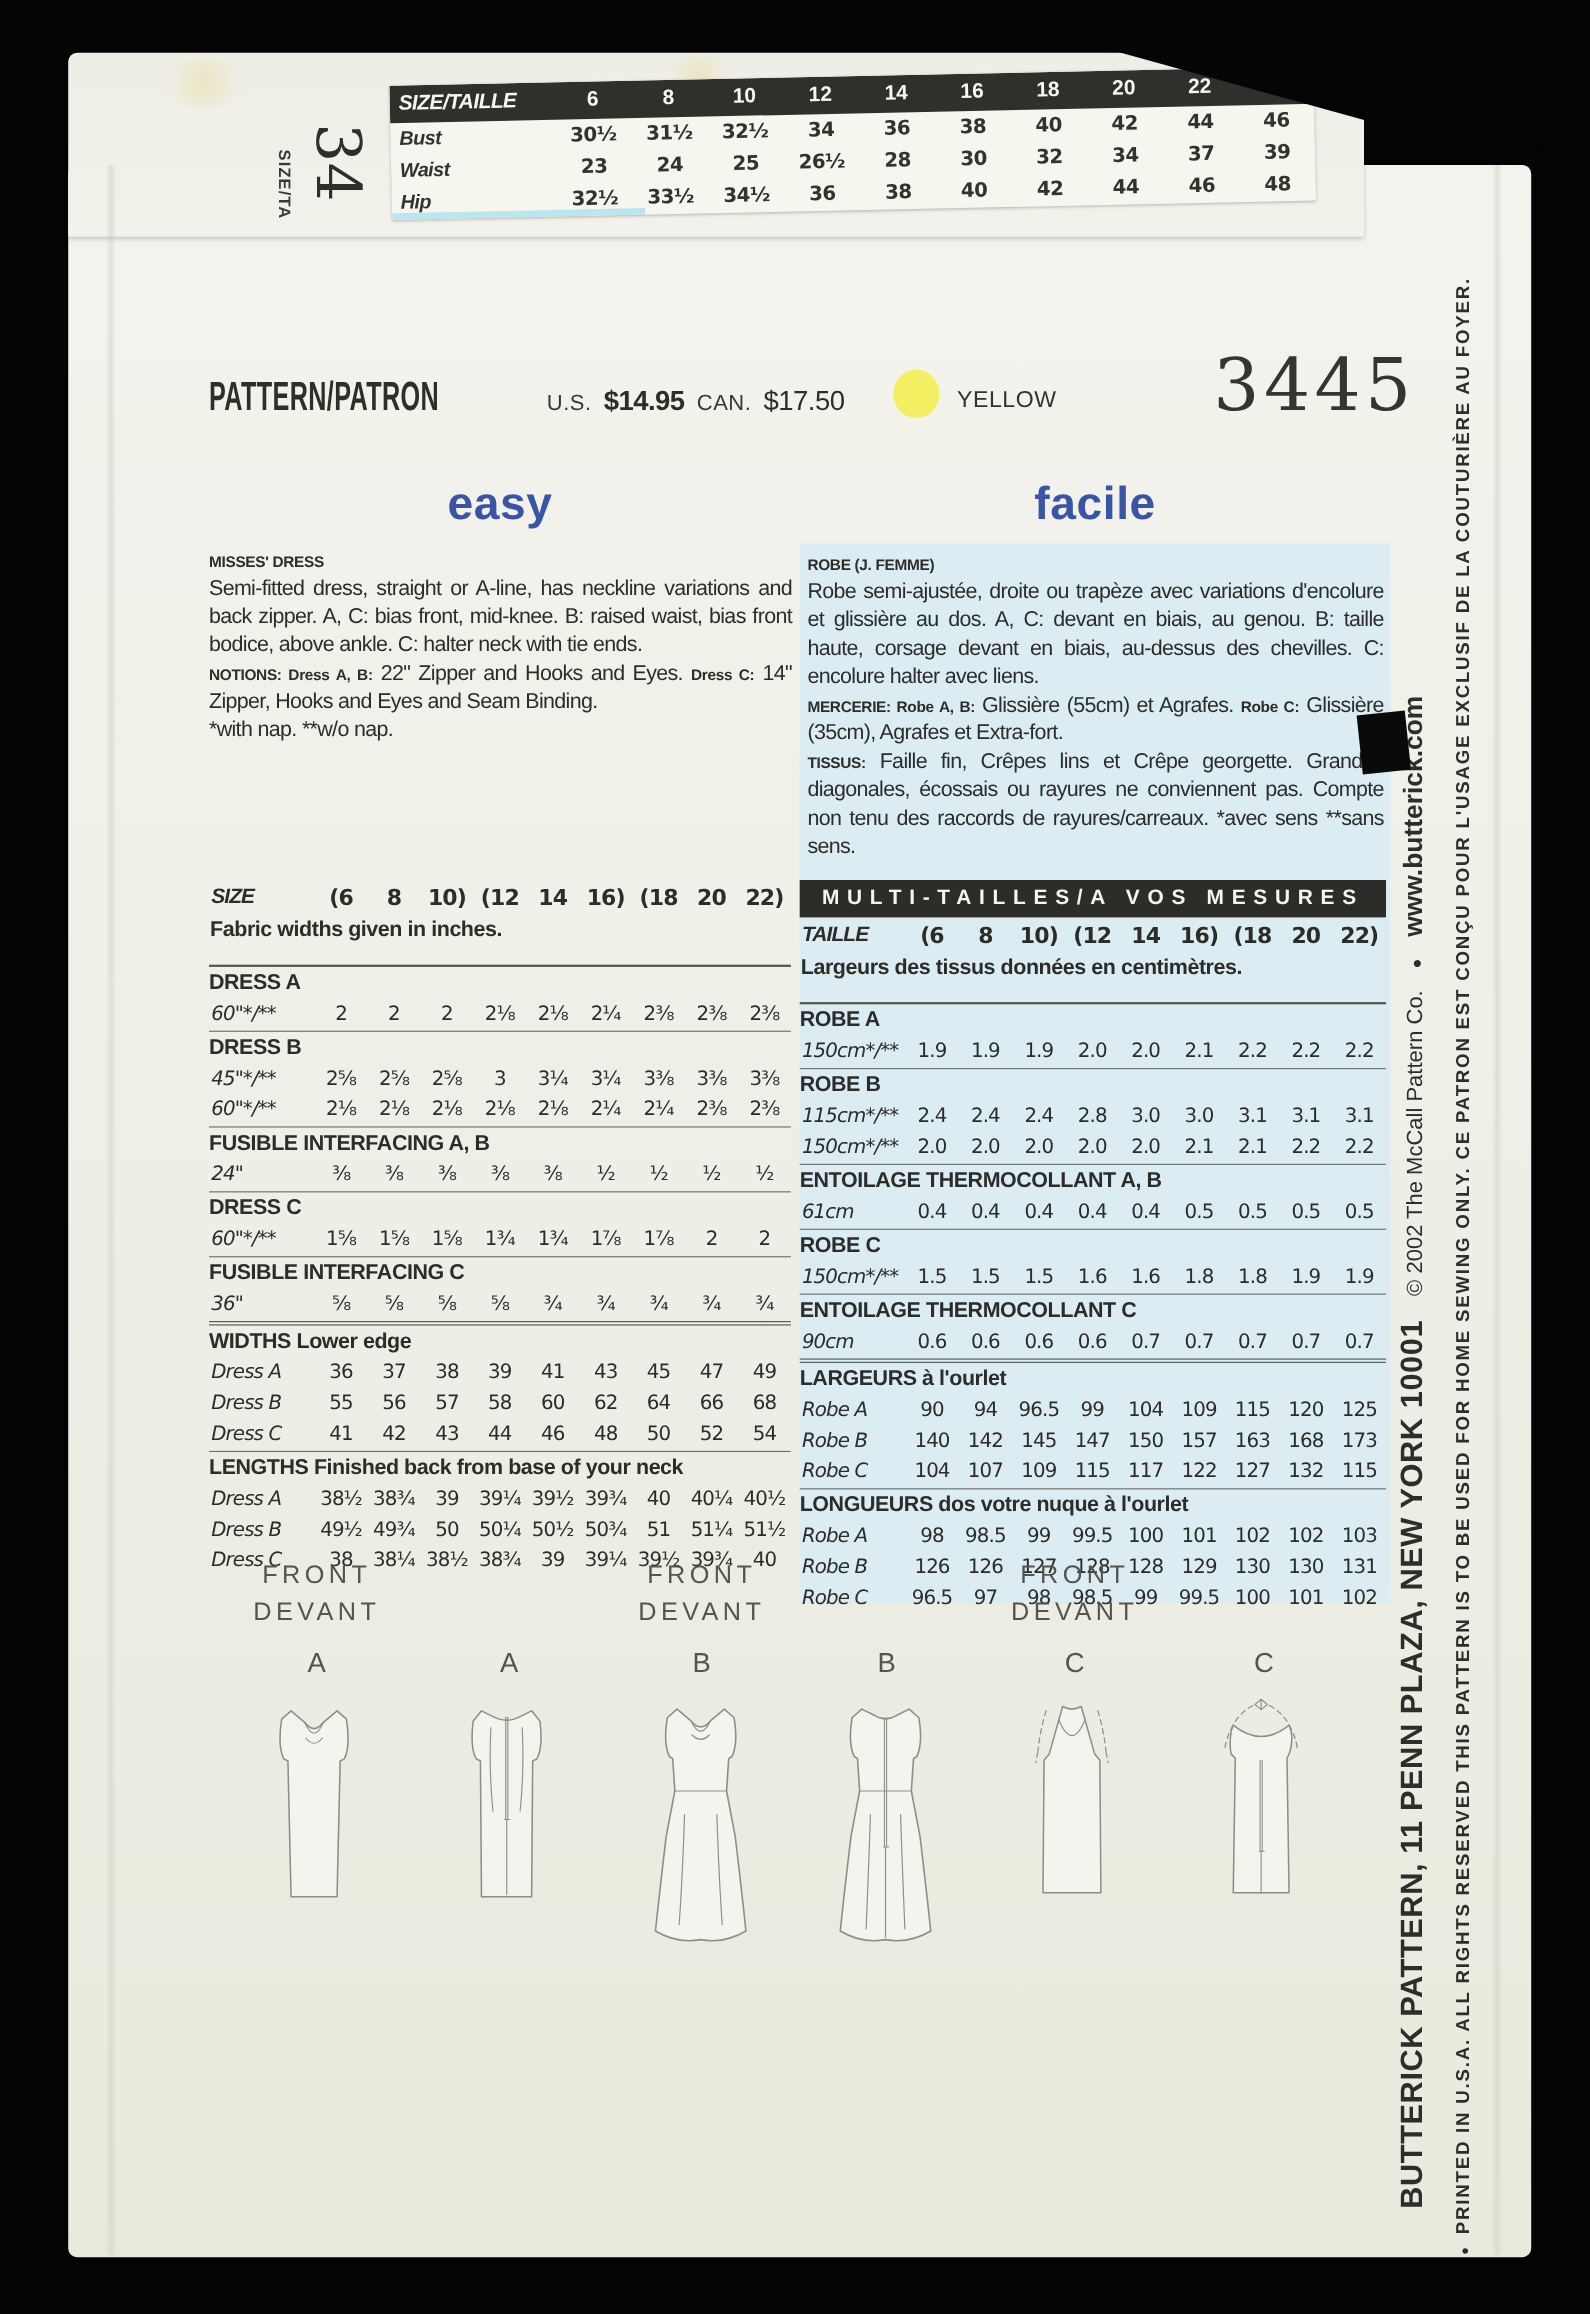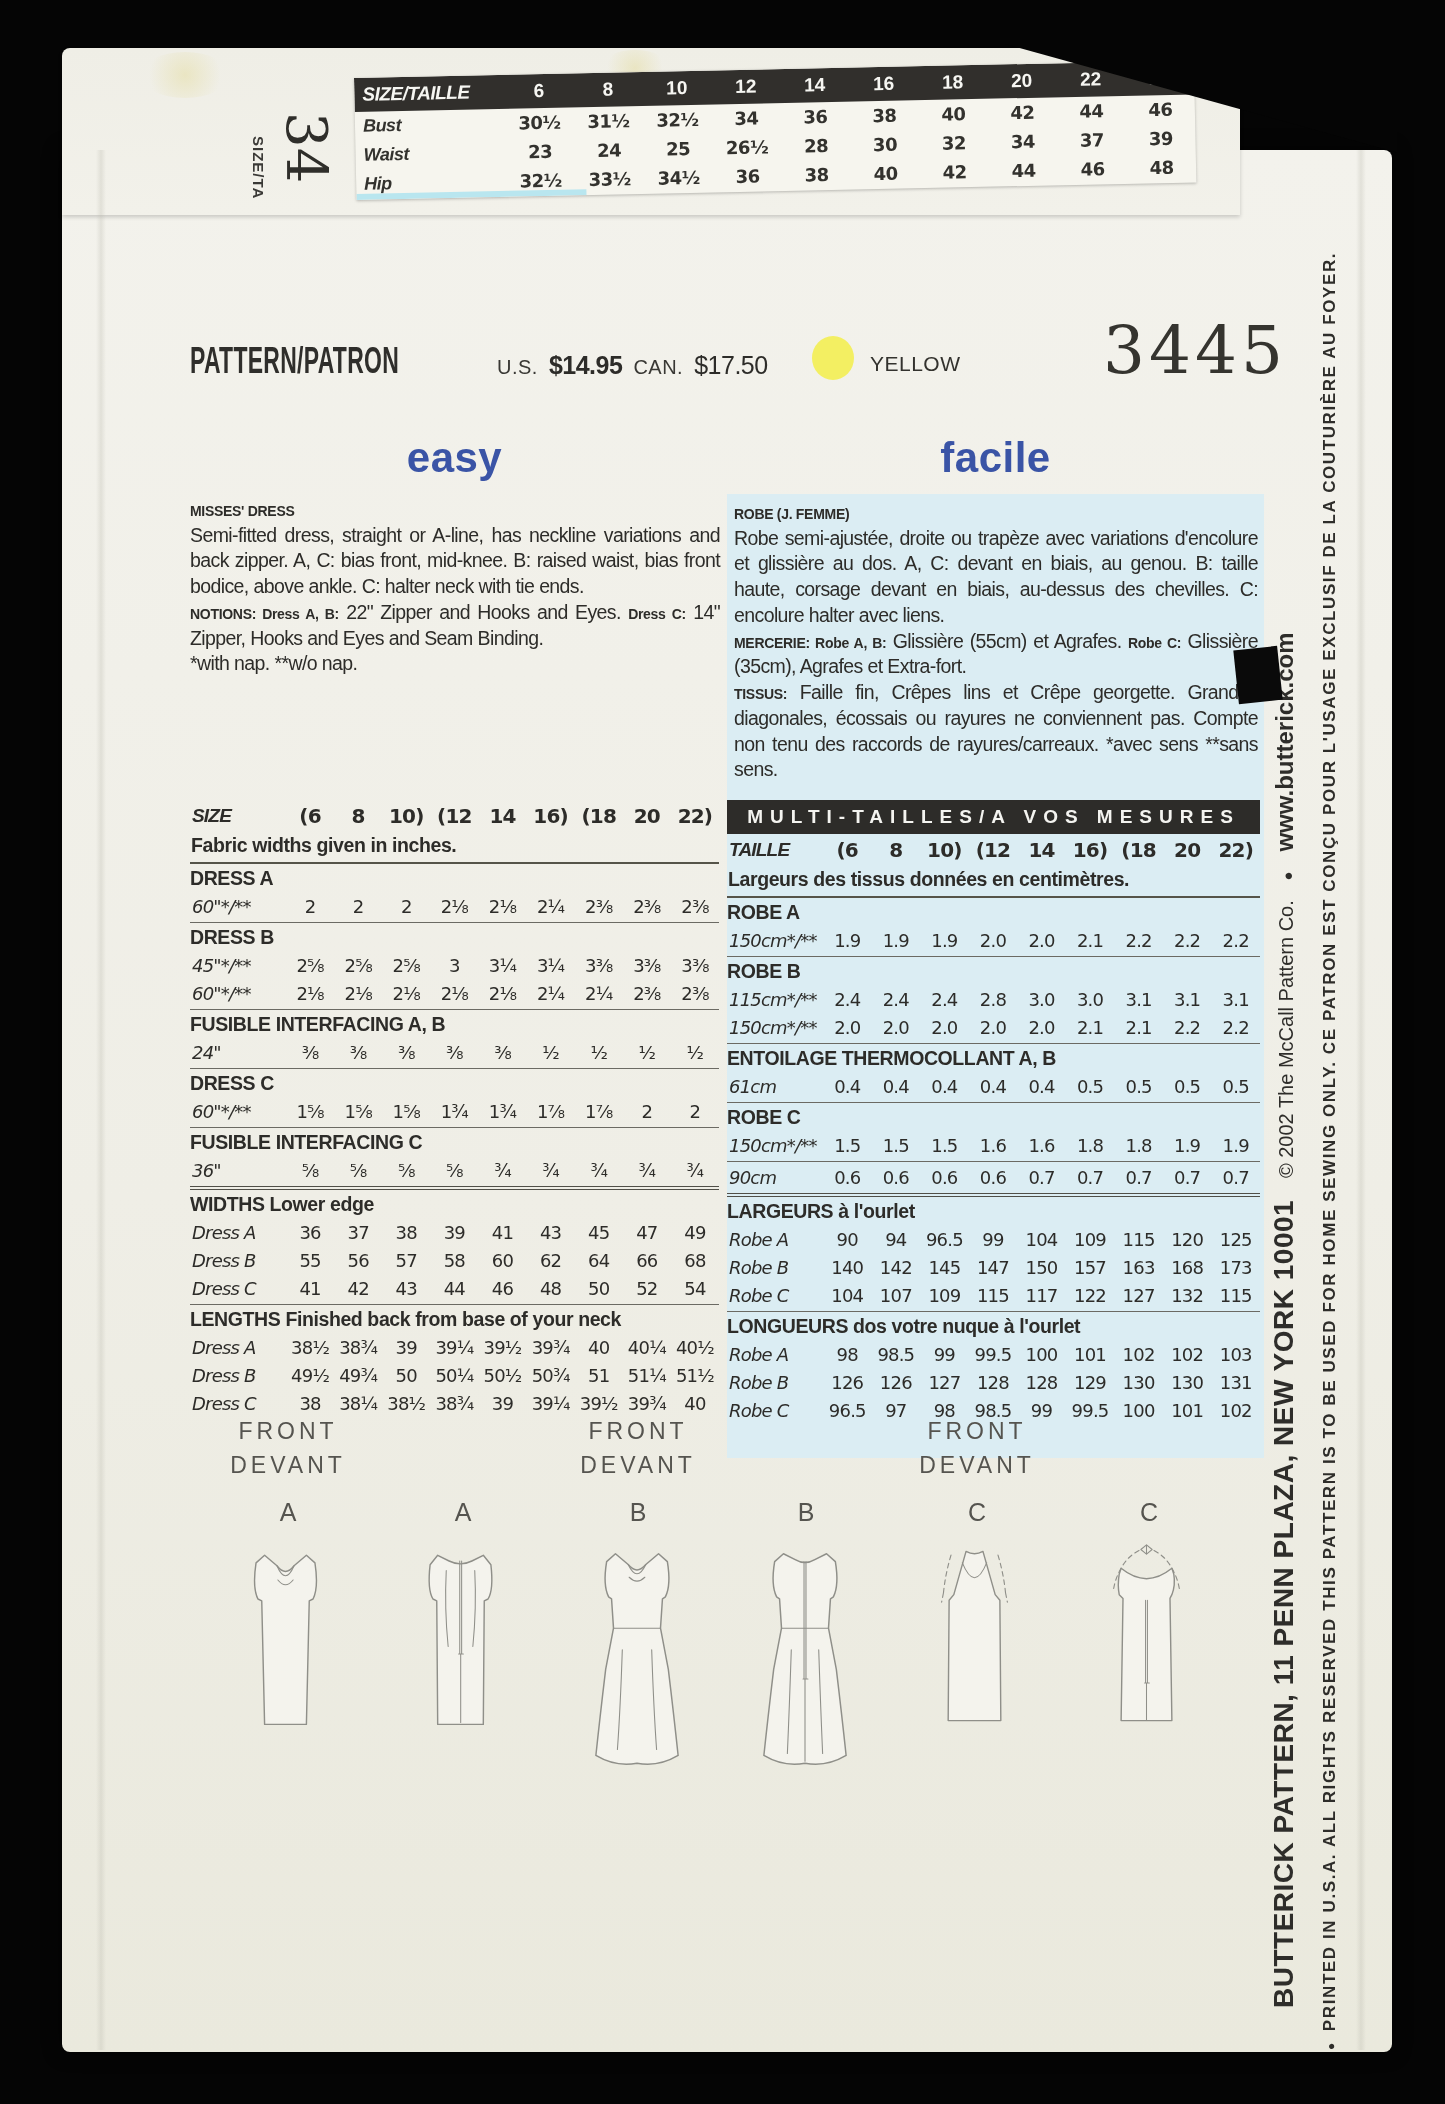--- a/index.html
+++ b/index.html
@@ -73,21 +73,21 @@
   .fr-table{left:727px;top:800px;width:533px;}
   .tbar{height:34px;background:#2d2c29;color:#f4f4f0;display:flex;align-items:center;justify-content:center;
     font-family:"Liberation Sans",sans-serif;font-weight:bold;font-size:19px;letter-spacing:7px;white-space:nowrap;}
   .trow{display:grid;grid-template-columns:96px repeat(9,1fr);align-items:center;min-height:28px;}
   .sizerow{font-weight:bold;min-height:31px;}
   .sizerow .tval{font-size:20px;}
   .sizerow .tlabel{font-family:"Liberation Sans",sans-serif;font-size:19px;}
   .tlabel{font-size:18px;letter-spacing:-.8px;padding-left:2px;white-space:nowrap;font-style:italic;}
   .tval{font-size:18px;letter-spacing:-.8px;text-align:center;white-space:nowrap;}
   .tnote{font-family:"Liberation Sans",sans-serif;font-weight:bold;font-size:19.5px;letter-spacing:-.4px;
-    padding:3px 0 5px 1px;border-bottom:2px solid #555449;}
+    padding:3px 0 20px 1px;border-bottom:2px solid #555449;}
   .tsec{padding:1px 0 2px 0;}
   .tsectitle{font-family:"Liberation Sans",sans-serif;font-weight:bold;font-size:19.5px;letter-spacing:-.4px;
     min-height:25px;padding-top:2px;white-space:nowrap;}
   .rule-single{border-top:1.5px solid #6b6a63;}
   .rule-double{border-top:4px double #504f48;}
   .rule-none{}
 
   
   .views{left:180px;top:1414px;width:1030px;height:480px;}
   .view-head{position:absolute;width:170px;text-align:center;color:#55544f;
@@ -477,20 +477,21 @@
         <div class="tval">1.5</div>
         <div class="tval">1.6</div>
         <div class="tval">1.6</div>
         <div class="tval">1.8</div>
         <div class="tval">1.8</div>
         <div class="tval">1.9</div>
         <div class="tval">1.9</div>
       </div>
     </div>
     <div class="tsec rule-single">
+      <div class="tsectitle">ENTOILAGE THERMOCOLLANT C</div>
       <div class="trow">
         <div class="tlabel">90cm</div>
         <div class="tval">0.6</div>
         <div class="tval">0.6</div>
         <div class="tval">0.6</div>
         <div class="tval">0.6</div>
         <div class="tval">0.7</div>
         <div class="tval">0.7</div>
         <div class="tval">0.7</div>
         <div class="tval">0.7</div>

